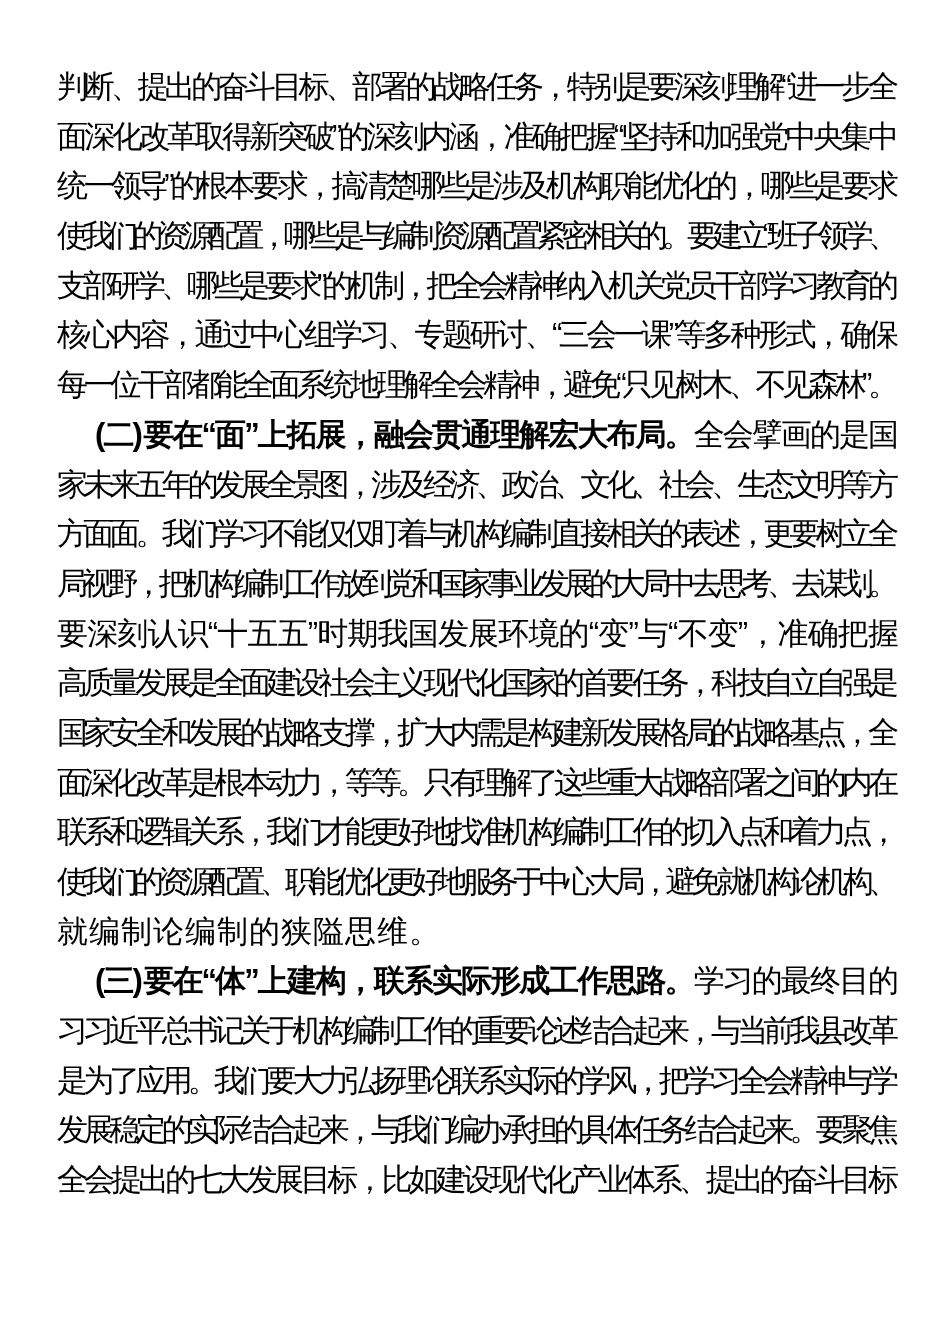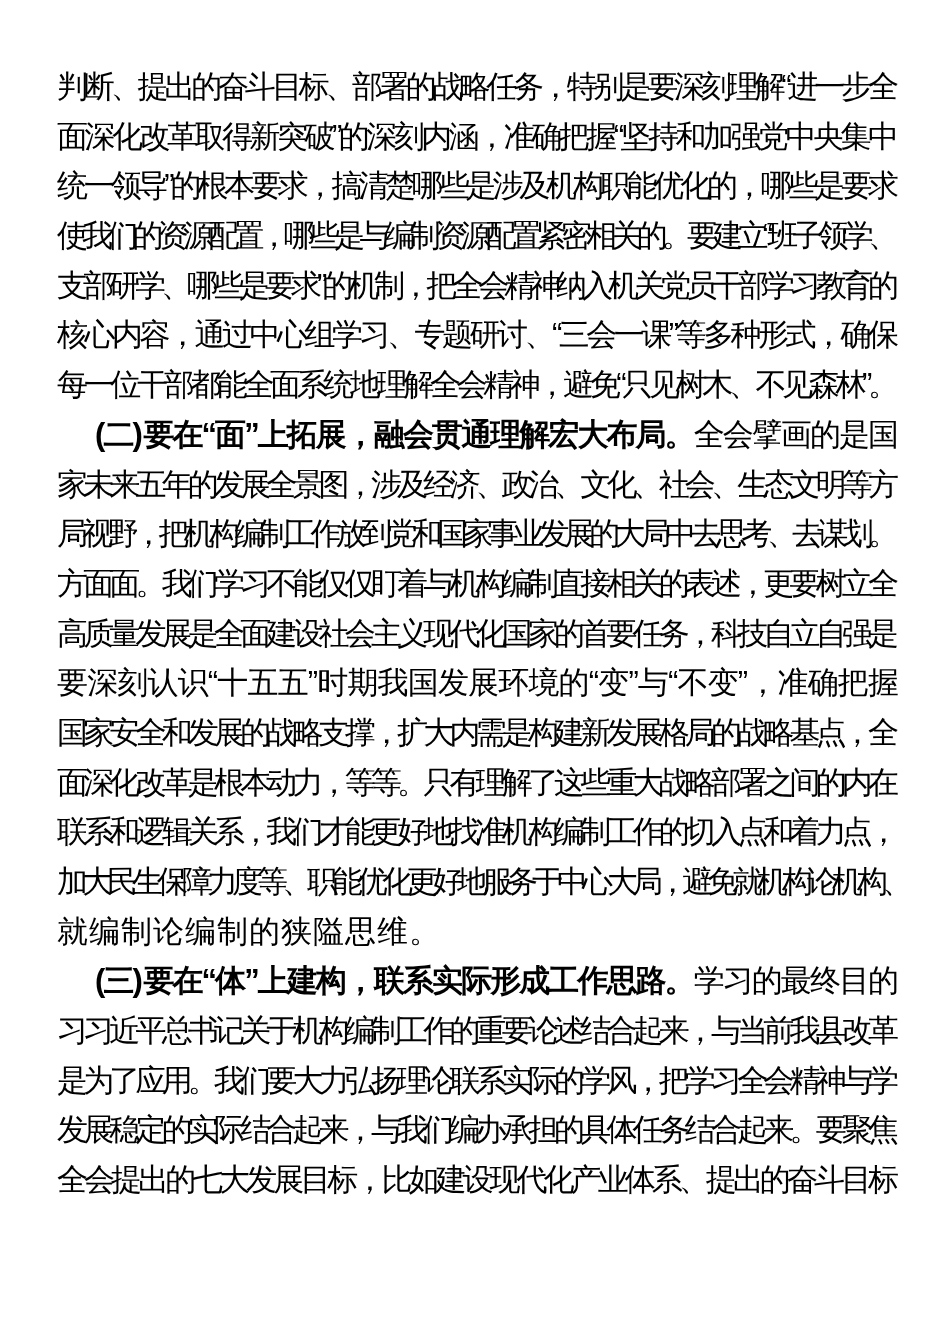--- a/index.html
+++ b/index.html
@@ -50,28 +50,28 @@
   <div class="doc" style="background: rgb(255, 255, 255); color: rgb(0, 0, 0);">
       <div class="line"><span class="run">判断、提出的奋斗目标、部署的战略任务，特别是要深刻理解“进一步全</span></div>
       <div class="line"><span class="run">面深化改革取得新突破”的深刻内涵，准确把握“坚持和加强党中央集中</span></div>
       <div class="line"><span class="run">统一领导”的根本要求，搞清楚哪些是涉及机构职能优化的，哪些是要求</span></div>
       <div class="line"><span class="run">使我们的资源配置，哪些是与编制资源配置紧密相关的。要建立“班子领学、</span></div>
       <div class="line"><span class="run">支部研学、哪些是要求”的机制，把全会精神纳入机关党员干部学习教育的</span></div>
       <div class="line"><span class="run">核心内容，通过中心组学习、专题研讨、“三会一课”等多种形式，确保</span></div>
       <div class="line"><span class="run">每一位干部都能全面系统地理解全会精神，避免“只见树木、不见森林”。</span></div>
       <div class="line indent"><span class="run bold">(二) 要在“面”上拓展，融会贯通理解宏大布局。</span><span class="run">全会擘画的是国</span></div>
       <div class="line"><span class="run">家未来五年的发展全景图，涉及经济、政治、文化、社会、生态文明等方</span></div>
+      <div class="line"><span class="run">方面面。我们学习不能仅仅盯着与机构编制直接相关的表述，更要树立全</span></div>
       <div class="line"><span class="run">局视野，把机构编制工作放到党和国家事业发展的大局中去思考、去谋划。</span></div>
-      <div class="line"><span class="run">方面面。我们学习不能仅仅盯着与机构编制直接相关的表述，更要树立全</span></div>
+      <div class="line"><span class="run">要深刻认识“十五五”时期我国发展环境的“变”与“不变”，准确把握</span></div>
       <div class="line"><span class="run">高质量发展是全面建设社会主义现代化国家的首要任务，科技自立自强是</span></div>
-      <div class="line"><span class="run">要深刻认识“十五五”时期我国发展环境的“变”与“不变”，准确把握</span></div>
       <div class="line"><span class="run">国家安全和发展的战略支撑，扩大内需是构建新发展格局的战略基点，全</span></div>
       <div class="line"><span class="run">面深化改革是根本动力，等等。只有理解了这些重大战略部署之间的内在</span></div>
       <div class="line"><span class="run">联系和逻辑关系，我们才能更好地找准机构编制工作的切入点和着力点，</span></div>
-      <div class="line"><span class="run">加大民生保障力度等、职能优化更好地服务于中心大局，避免就机构论机构、</span></div>
+      <div class="line"><span class="run">使我们的资源配置、职能优化更好地服务于中心大局，避免就机构论机构、</span></div>
       <div class="line para-end"><span class="run">就编制论编制的狭隘思维。</span></div>
       <div class="line indent"><span class="run bold">(三) 要在“体”上建构，联系实际形成工作思路。</span><span class="run">学习的最终目的</span></div>
       <div class="line"><span class="run">习习近平总书记关于机构编制工作的重要论述结合起来，与当前我县改革</span></div>
       <div class="line"><span class="run">是为了应用。我们要大力弘扬理论联系实际的学风，把学习全会精神与学</span></div>
       <div class="line"><span class="run">发展稳定的实际结合起来，与我们编办承担的具体任务结合起来。要聚焦</span></div>
       <div class="line"><span class="run">全会提出的七大发展目标，比如建设现代化产业体系、提出的奋斗目标</span></div>
     </div>
 </div>
 
 </body></html>

